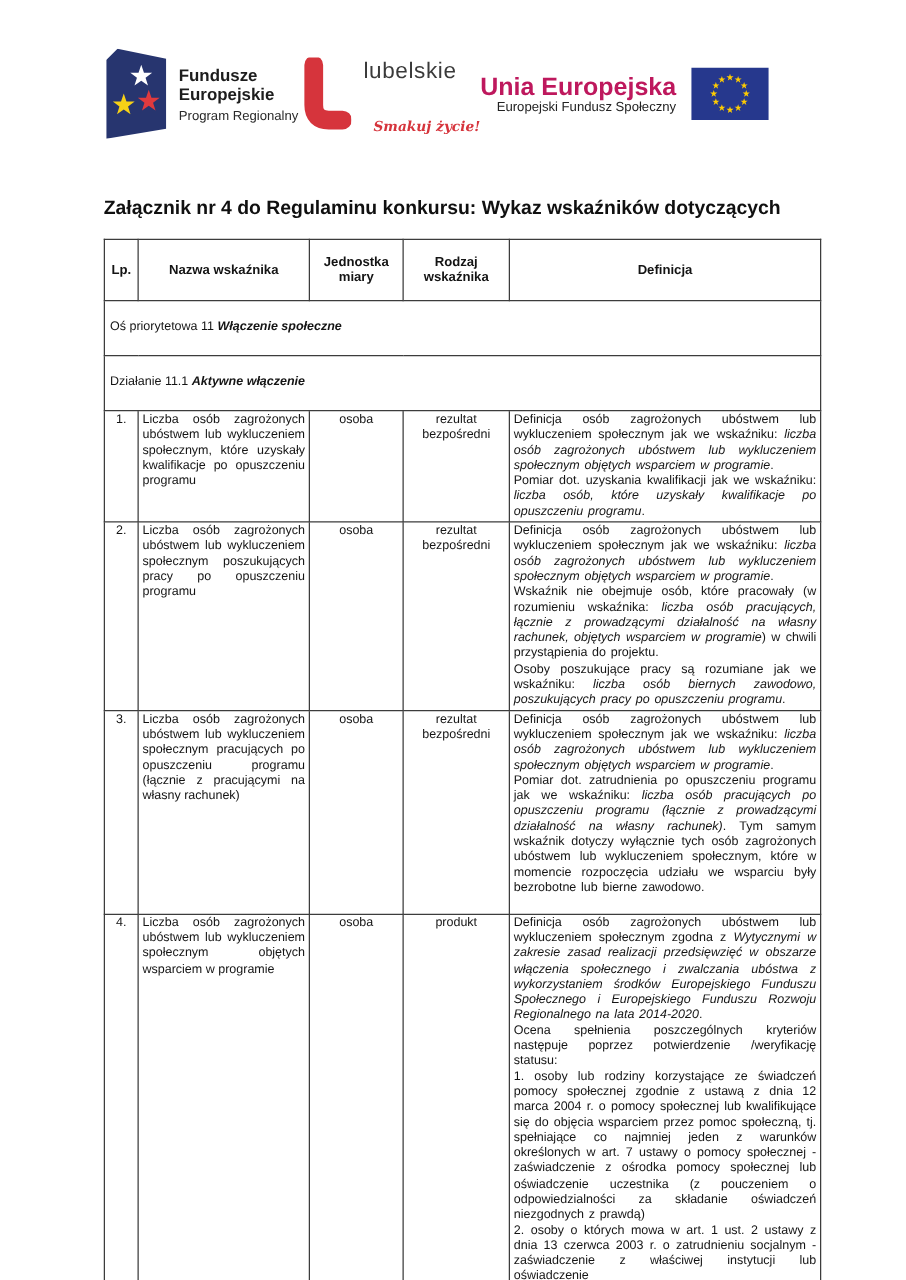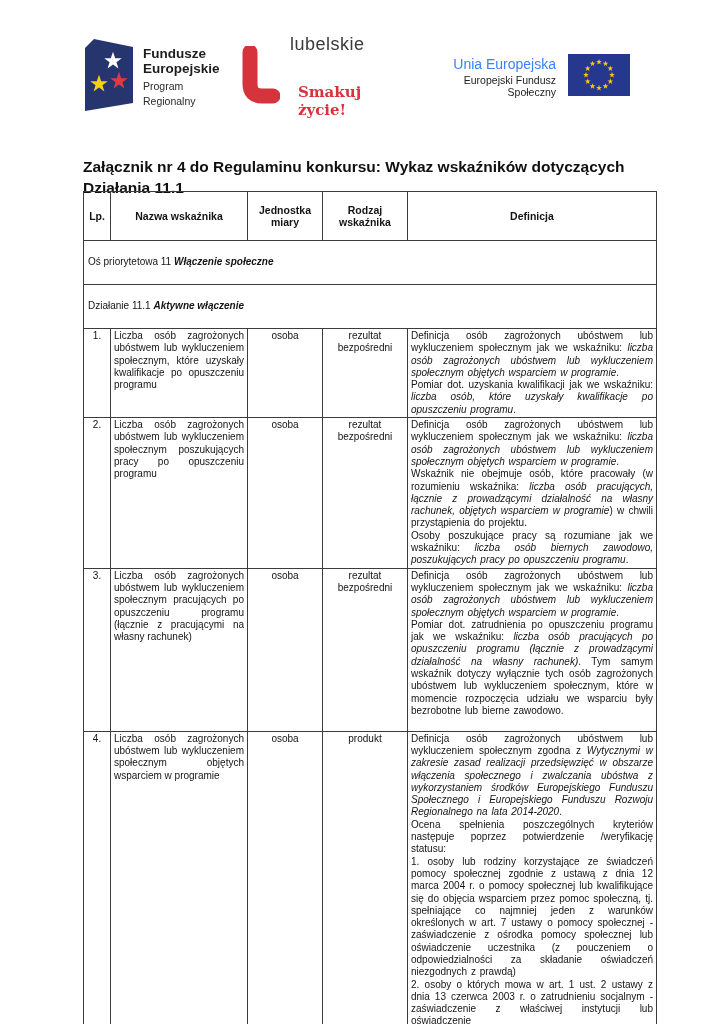--- a/index.html
+++ b/index.html
@@ -10,25 +10,25 @@
   }
   
   .logos{position:absolute;left:85px;top:38px;width:545px;height:78px;
          display:flex;align-items:center;justify-content:flex-start;}
   .logo{display:flex;align-items:center;gap:10px;}
   .fe-text{display:flex;flex-direction:column;line-height:15px;}
   .fe-bold{font-weight:bold;font-size:13.5px;color:#1d1d1d;}
   .fe-sub{font-size:10.5px;color:#2a2a2a;margin-top:3px;}
   .lub-text{display:flex;flex-direction:column;gap:28px;}
   .lub-name{font-size:18px;color:#3a3a3a;letter-spacing:.5px;line-height:18px;}
-  .lub-slogan{font-family:"DejaVu Serif",serif;font-weight:bold;
-              font-size:15px;color:#d6343c;margin-top:2px;margin-left:8px;}
+  .lub-slogan{font-family:"DejaVu Serif",serif;font-style:italic;font-weight:bold;
+              font-size:11px;color:#d6343c;margin-top:2px;margin-left:8px;}
   .ue{display:flex;align-items:center;gap:12px;}
   .ue-text{display:flex;flex-direction:column;align-items:flex-end;text-align:right;}
-  .ue-bold{font-weight:normal;font-size:14px;color:#3b82f6;line-height:16px;}
+  .ue-bold{font-weight:bold;font-size:20px;color:#be185d;line-height:16px;}
   .ue-sub{font-size:10.5px;color:#222;margin-top:2px;}
   
   .doc-title{position:absolute;left:83px;top:131px;width:575px;
              font-size:15.5px;font-weight:bold;line-height:21px;color:#101010;margin-top:25px;}
   
   .doc-table{position:absolute;left:83px;top:191px;width:573px;
              border-collapse:collapse;table-layout:fixed;
              font-size:10px;line-height:12.3px;color:#141414;}
   .doc-table td,.doc-table th{border:1px solid #3c3c3c;vertical-align:top;
              padding:1px 3px;word-wrap:break-word;}
@@ -100,21 +100,20 @@
           <path transform="translate(19.7,14.5)" d="M0,-3 L0.71,-0.93 L2.85,-0.93 L1.12,0.36 L1.76,2.43 L0,1.15 L-1.76,2.43 L-1.12,0.36 L-2.85,-0.93 L-0.71,-0.93 Z"></path>
           <path transform="translate(24.5,9.7)" d="M0,-3 L0.71,-0.93 L2.85,-0.93 L1.12,0.36 L1.76,2.43 L0,1.15 L-1.76,2.43 L-1.12,0.36 L-2.85,-0.93 L-0.71,-0.93 Z"></path>
         </g>
       </svg>
     </span>
   </div>
 </div>
 
 <div class="doc-title">
   <div>Załącznik nr 4 do Regulaminu konkursu: Wykaz wskaźników dotyczących</div>
-  <div>Działania 11.1</div>
 </div>
 
 <table class="doc-table">
   <colgroup>
     <col style="width:27px">
       <col style="width:137px">
       <col style="width:75px">
     <col style="width:85px">
       <col style="width:249px">
   </colgroup>

